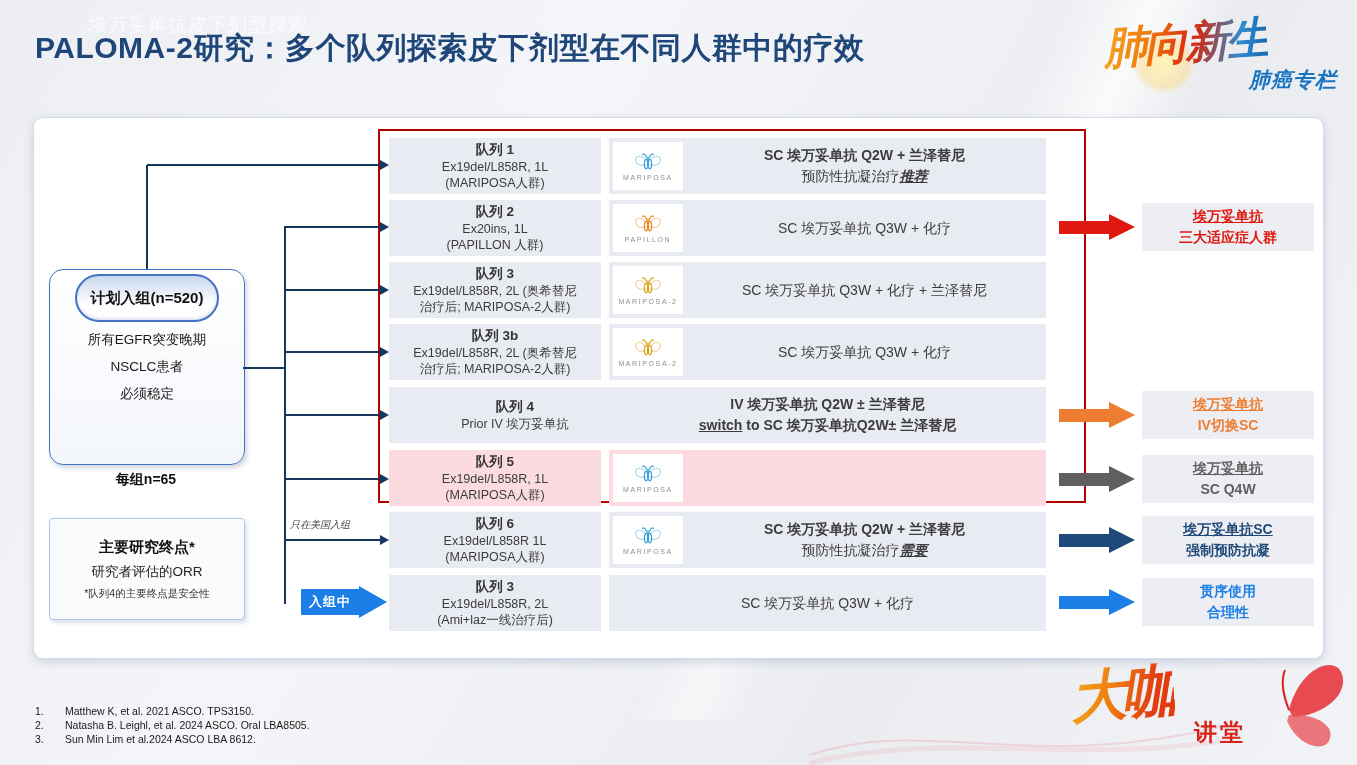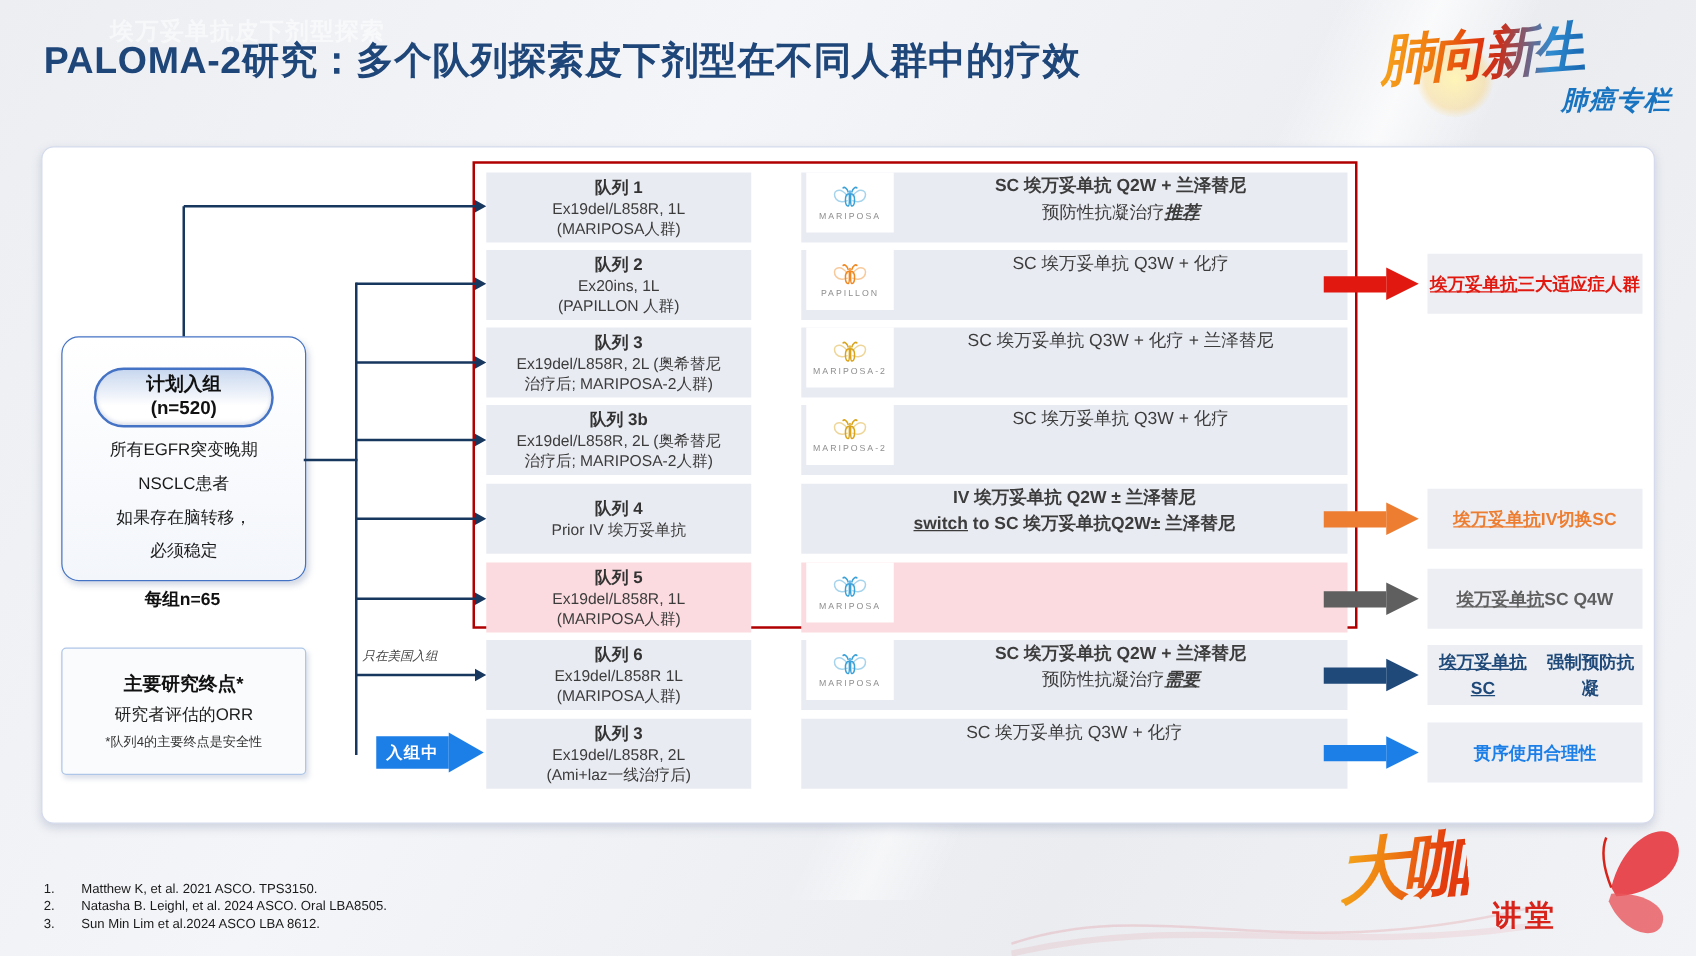--- a/index.html
+++ b/index.html
@@ -29,50 +29,50 @@
   #panel{position:absolute;left:33px;top:117px;width:1289px;height:540px;background:#fff;border:1px solid #d5dbec;
     border-radius:10px;box-shadow:0 3px 8px rgba(110,125,160,.28)}
 
   .redbox{position:absolute;left:344px;top:11px;width:704px;height:370px;border:2.5px solid #B00000}
   .hline{position:absolute;height:2.5px;background:#17375E}
   .vline{position:absolute;width:2.5px;background:#17375E}
   .ah{position:absolute;width:0;height:0;border-top:5.5px solid transparent;border-bottom:5.5px solid transparent;border-left:9px solid #17375E}
 
   .row-left{position:absolute;left:355px;width:212px;height:56px;background:#E9EBF3;display:flex;flex-direction:column;
     justify-content:center;text-align:center;font-size:12.5px;color:#3c3c3c;line-height:1.28}
-  .row-right{position:absolute;left:607px;width:437px;height:56px;background:#E9EBF3;display:flex;align-items:flex-start;
+  .row-right{position:absolute;left:575px;width:437px;height:56px;background:#E9EBF3;display:flex;align-items:center;
     font-size:14px;color:#3c3c3c}
   .row-title{font-weight:bold;font-size:13.5px;color:#333}
   .pink{background:#FBDBDF}
   .logo-box{width:70px;height:48px;margin-left:4px;background:#fff;display:flex;flex-direction:column;align-items:center;justify-content:center;flex:0 0 auto}
   .logo-cap{font-size:7px;letter-spacing:1.6px;color:#8f8f8f;margin-top:1px;white-space:nowrap}
   .treat{flex:1;text-align:center;line-height:1.5}
   .b{font-weight:bold}.i{font-style:italic}.u{text-decoration:underline}
 
   .enroll{position:absolute;left:15px;top:151px;width:194px;height:194px;border:1.5px solid #4472C4;border-radius:14px;
     background:linear-gradient(180deg,#ffffff,#f3f6fb);box-shadow:2px 3px 5px rgba(100,120,160,.3)}
-  .pill{margin:24px auto 4px auto;width:140px;height:44px;border:2px solid #4472C4;border-radius:24px;
-    background:linear-gradient(180deg,#c9d8ef,#ffffff 65%);display:flex;flex-direction:column;align-items:center;justify-content:center;
+  .pill{margin:4px auto 4px auto;width:140px;height:44px;border:2px solid #4472C4;border-radius:24px;
+    background:linear-gradient(180deg,#c9d8ef,#ffffff 65%);display:flex;align-items:center;justify-content:center;
     font-weight:bold;font-size:15px;line-height:1.25;color:#111;box-shadow:inset 0 -2px 3px rgba(120,140,180,.25)}
   .enroll-lines{font-size:13.5px;color:#1a1a1a;text-align:center;line-height:2.0;margin-top:2px}
   .per-group{position:absolute;left:15px;top:353px;width:194px;text-align:center;font-weight:bold;font-size:14px;color:#111}
   .endpoint{position:absolute;left:15px;top:400px;width:194px;height:100px;background:#fafbfd;border:1px solid #aec6e8;border-radius:4px;
     box-shadow:2px 3px 4px rgba(100,120,160,.22);display:flex;flex-direction:column;align-items:center;justify-content:center;text-align:center}
   .ep-title{font-weight:bold;font-size:15px;color:#111;margin-bottom:6px}
   .ep-line{font-size:13.5px;color:#222;margin-bottom:6px}
   .ep-note{font-size:10.5px;color:#333}
 
   .us-only{position:absolute;left:256px;top:400px;font-size:10px;font-style:italic;color:#444}
   .fat-body{position:absolute;left:267px;top:471px;width:58px;height:26px;background:#1C7FE8;color:#fff;font-weight:bold;font-size:13px;
     display:flex;align-items:center;justify-content:center;letter-spacing:1px}
   .fat-head{position:absolute;left:325px;top:468px;width:0;height:0;border-top:16px solid transparent;border-bottom:16px solid transparent;border-left:28px solid #1C7FE8}
 
   .arrow-body{position:absolute;left:1025px;width:50px;height:13px}
   .arrow-head{position:absolute;left:1075px;width:0;height:0;border-top:13px solid transparent;border-bottom:13px solid transparent}
-  .out-box{position:absolute;left:1108px;width:172px;height:48px;background:#ECEEF3;display:flex;flex-direction:row;
+  .out-box{position:absolute;left:1108px;width:172px;height:48px;background:#ECEEF3;display:flex;flex-direction:column;
     align-items:center;justify-content:center;font-weight:bold;font-size:14px;line-height:1.5;text-align:center}
 
   .refs{position:absolute;left:35px;top:704px;font-size:10.5px;color:#1a1a1a}
   .ref-row{display:flex;line-height:1.35}
   .ref-num{width:30px;flex:0 0 auto}
 
   
   .brand-bottom{position:absolute;right:8px;bottom:0;width:285px;height:108px}
   .bb-main{position:absolute;left:6px;top:0;font-size:56px;font-weight:bold;font-style:italic;letter-spacing:-4px;
     background:linear-gradient(105deg,#F6B21D,#EE7E12 40%,#E33A0E 78%);-webkit-background-clip:text;background-clip:text;color:transparent;transform:rotate(-5deg)}
@@ -99,21 +99,20 @@
   <div class="redbox"></div>
 
   <div class="enroll">
     <div class="pill">
       <div>计划入组</div>
       <div>(n=520)</div>
     </div>
     <div class="enroll-lines" id="enroll-lines">
         <div>所有EGFR突变晚期</div>
         <div>NSCLC患者</div>
-        <div>如果存在脑转移，</div>
         <div>必须稳定</div>
       </div>
   </div>
   <div class="per-group">每组n=65</div>
 
   <div class="endpoint">
     <div class="ep-title">主要研究终点*</div>
     <div class="ep-line">研究者评估的ORR</div>
     <div class="ep-note">*队列4的主要终点是安全性</div>
   </div>
@@ -232,21 +231,21 @@
               <path d="M21 11 C23.5 11 25 14 25 18 C25 22.5 23.5 25 21.5 24 C20.5 23.5 20.5 12 21 11 Z"></path>
               <path d="M20 8 L20 12"></path>
             </g>
           </svg>
           <div class="logo-cap">MARIPOSA-2</div>
         </div>
         <div class="treat">
           <div><span>SC 埃万妥单抗 Q3W + 化疗</span></div>
         </div>
       </div>
-      <div class="row-left" style="top: 269px;">
+      <div class="row-left" style="top: 269px; padding-left: 20px;">
         <div class="row-title">队列 4</div>
         <div>Prior IV 埃万妥单抗</div>
       </div>
       <div class="row-right" style="top: 269px;">
         <div class="treat">
           <div><span class="b">IV 埃万妥单抗 Q2W ± 兰泽替尼</span></div>
           <div><span class="b u">switch</span><span class="b"> to SC 埃万妥单抗Q2W± 兰泽替尼</span></div>
         </div>
       </div>
       <div class="row-left pink" style="top: 332px;">

